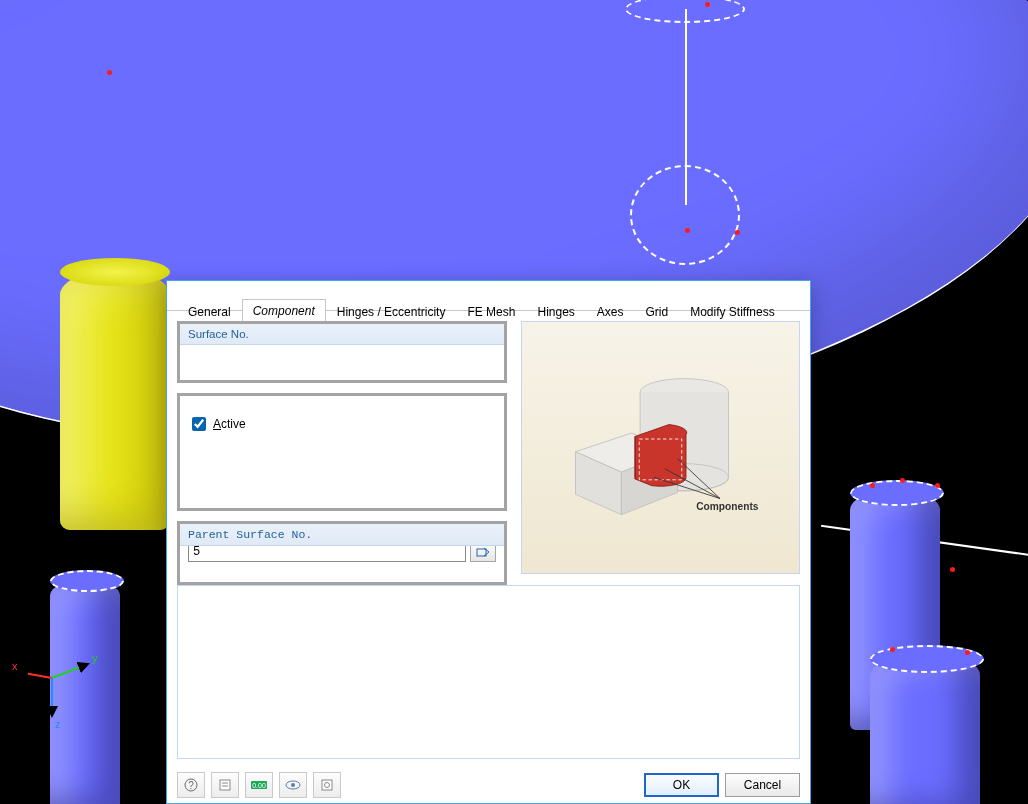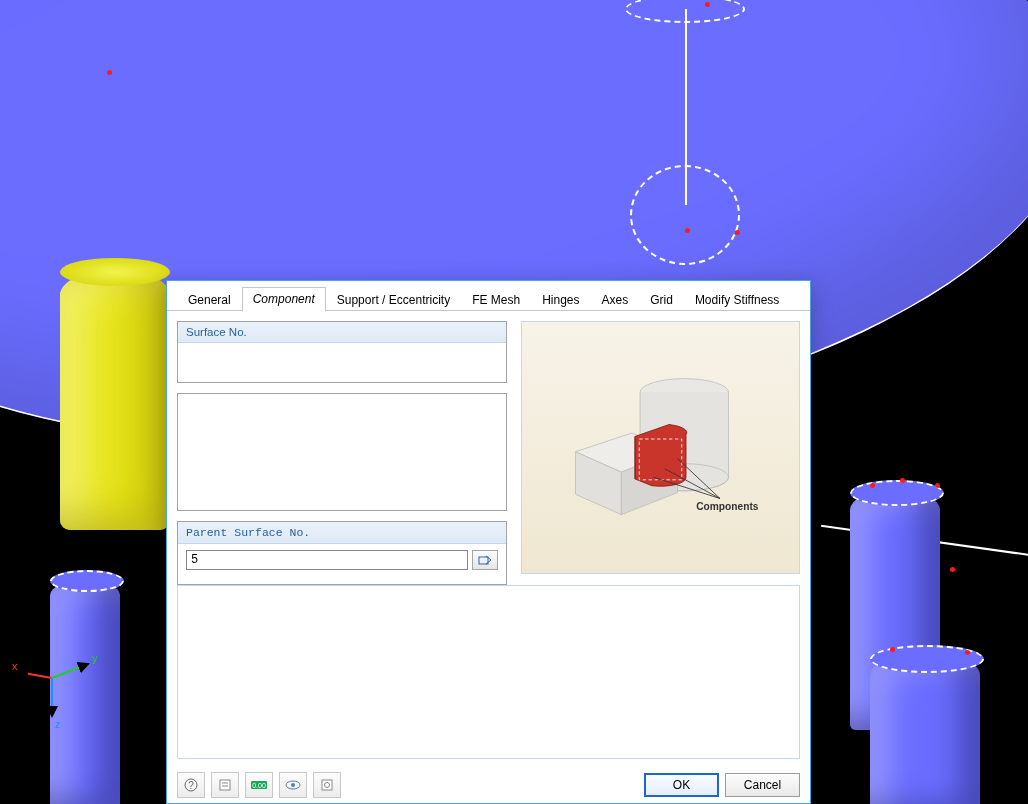--- a/index.html
+++ b/index.html
@@ -135,40 +135,40 @@
     gap:0;
     border-bottom:1px solid #c7c7c7;
     background:#fff;
   }
   .tab {
     padding:4px 10px 5px 10px;
     border:1px solid transparent;
     border-bottom:none;
     color:#000;
     position:relative;
-    top:2px;
+    top:14px;
     white-space:nowrap;
   }
   .tab.active {
     background:#fff;
     border:1px solid #c7c7c7;
     border-bottom:1px solid #fff;
     font-style:italic;
   }
   .body {
     flex:1;
     padding:10px 10px 0 10px;
     display:flex; gap:14px;
   }
   .leftcol { width:330px; display:flex; flex-direction:column; gap:10px; }
   .group {
     position:relative;
-    border:1px solid #a3a3a3;
+    border:3px solid #a3a3a3;
     background:#fff;
-    padding:18px 8px 8px 8px;
+    padding:8px 8px 8px 8px;
   }
   .group .legend {
     position:absolute; left:0; top:0;
     width:100%;
     padding:4px 8px;
     color:#26619c;
     background: linear-gradient(#eaf1fa,#dfeaf6);
     border-bottom:1px solid #c3d8ef;
     font-size:11.5px;
   }
@@ -291,36 +291,40 @@
     </svg>
   </div>
 </div>
 
 <div class="dialog">
 
 
   <div class="tabs">
     <div class="tab">General</div>
     <div class="tab active">Component</div>
-    <div class="tab">Support / Eccentricity</div>
+    <div class="tab">Hinges / Eccentricity</div>
     <div class="tab">FE Mesh</div>
     <div class="tab">Hinges</div>
     <div class="tab">Axes</div>
     <div class="tab">Grid</div>
     <div class="tab">Modify Stiffness</div>
   </div>
 
   <div class="body">
     <div class="leftcol">
 
       <div class="group g-surfno">
         <div class="legend">Surface No.</div>
       </div>
 
       <div class="group g-options">
+        <div class="chk">
+          <input type="checkbox" id="chkActive" checked="" style="">
+          <label for="chkActive"><u>A</u><span>ctive</span></label>
+        </div>
       </div>
 
       <div class="group g-parent">
         <div class="legend">Parent Surface No.</div>
         <div class="row">
           <input type="text" value="5" style="">
           <div class="pickbtn">
             <svg width="14" height="12">
               <rect x="1" y="3" width="9" height="7" fill="none" stroke="#2a66a5"></rect>
               <path d="M8 2 L13 6 L8 10" fill="none" stroke="#2a66a5"></path>

